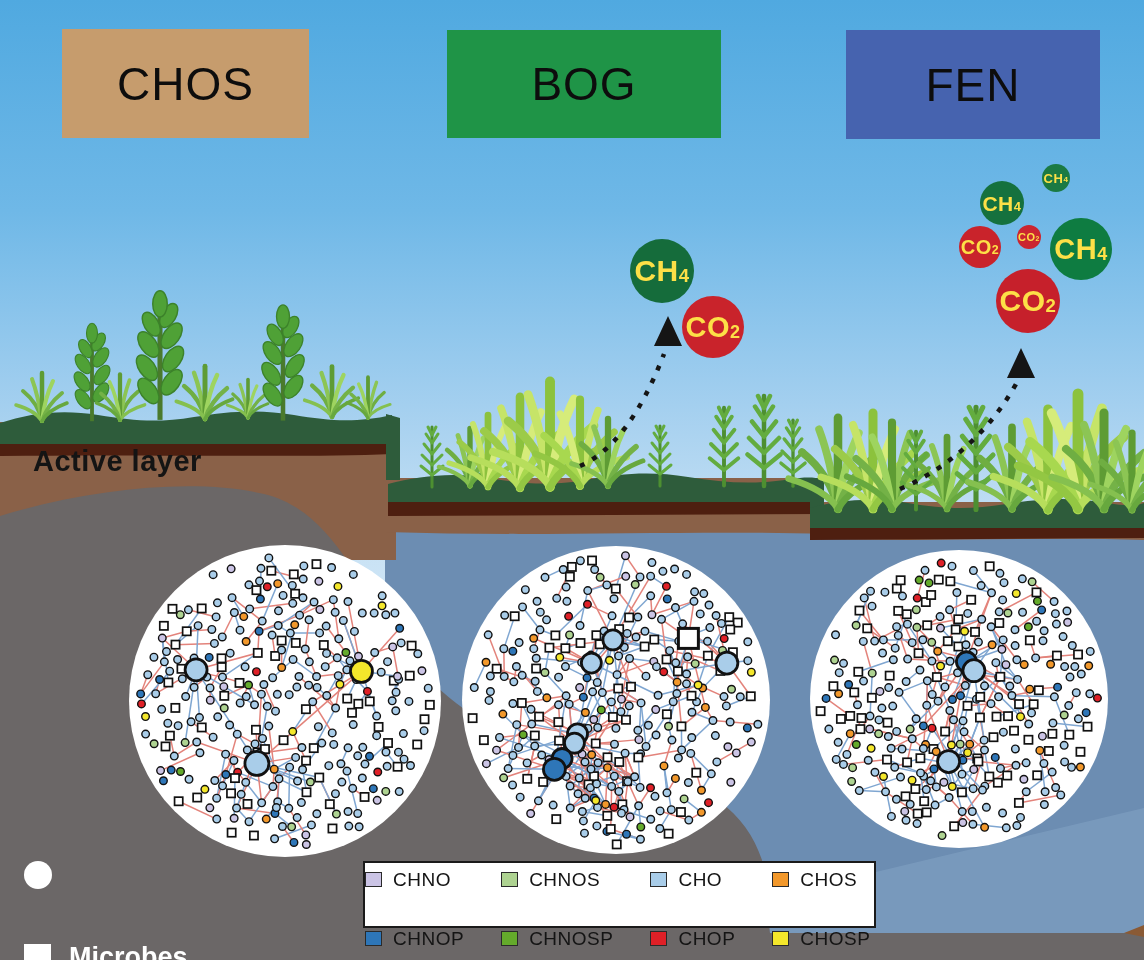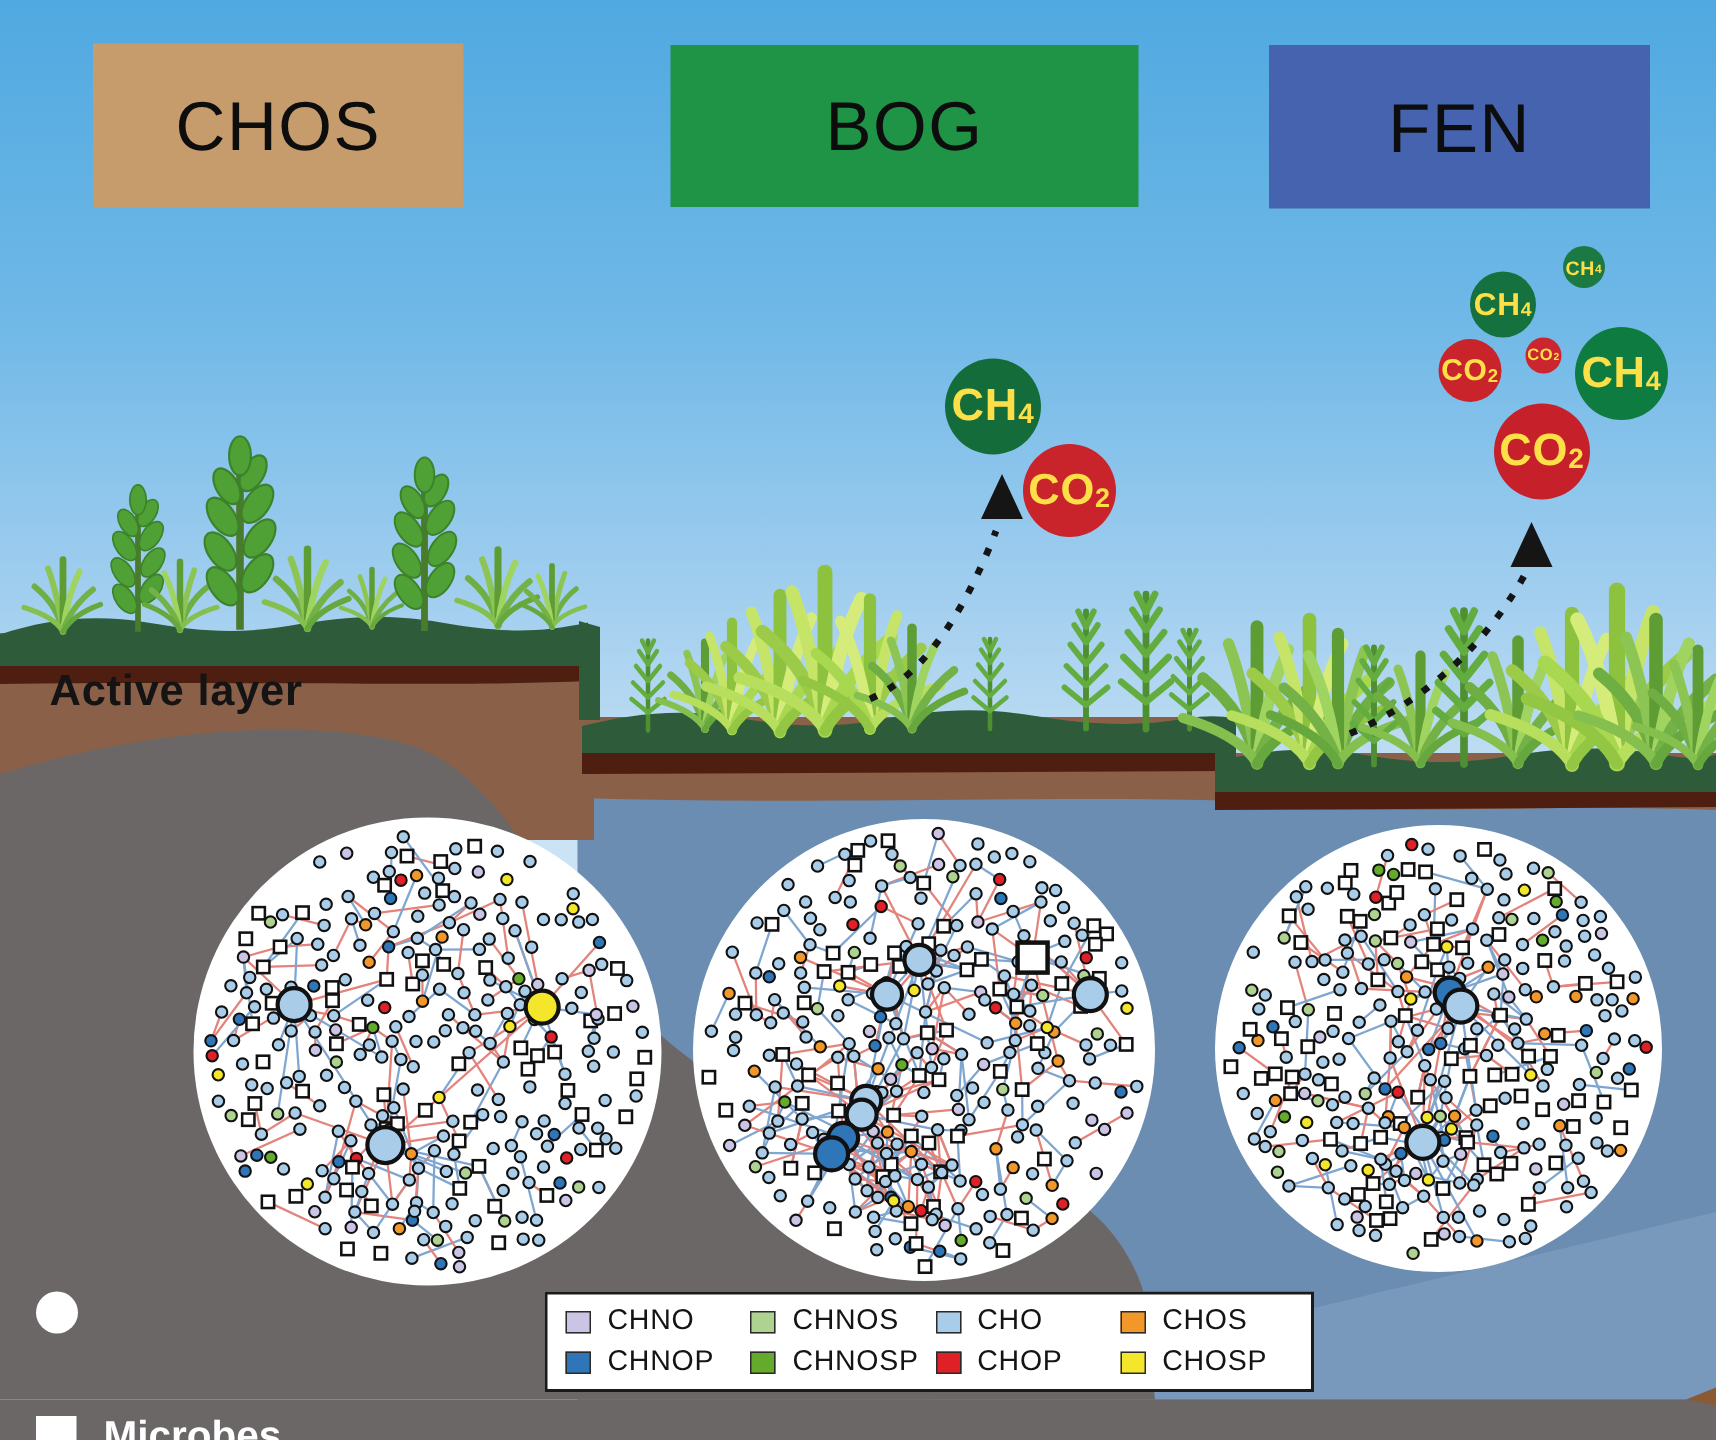--- a/index.html
+++ b/index.html
@@ -27,22 +27,22 @@
   }
   .key-circle{width:28px;height:28px;border-radius:50%;background:#ffffff;}
   .key-square{width:27px;height:27px;background:#ffffff;}
   .legend-box{
     position:absolute;left:363px;top:861px;width:513px;height:67px;
     background:#ffffff;border:2px solid #1a1a1a;box-sizing:border-box;
     display:flex;align-items:center;
   }
   .legend-grid{
     display:grid;grid-template-rows:repeat(2,1fr);grid-auto-flow:column;
-    grid-auto-columns:1fr;width:100%;height:52px;padding:0 10px 0 12px;box-sizing:border-box;
-    row-gap:2px;column-gap:6px;
+    grid-auto-columns:1fr;width:100%;height:52px;padding:0 10px 0 0;box-sizing:border-box;
+    row-gap:2px;column-gap:6px;gap:37px;
   }
   .legend-item{display:flex;align-items:center;gap:11px;}
   .legend-swatch{width:15px;height:13px;border:1.6px solid #2a2a2a;box-sizing:content-box;flex:none;}
   .legend-label{font-size:19px;color:#141414;letter-spacing:0.5px;white-space:nowrap;}
 </style>
 </head>
 <body>
 
 <div class="canvas">
 
@@ -1833,21 +1833,21 @@
           <circle cx="966.45" cy="661.75" r="10" fill="#2E76B8" stroke="#111111" stroke-width="2.8"></circle>
           <circle cx="973.9" cy="670.69" r="11" fill="#A9CDE9" stroke="#111111" stroke-width="2.8"></circle>
           <circle cx="948.57" cy="761.58" r="11" fill="#A9CDE9" stroke="#111111" stroke-width="2.8"></circle>
         </g>
       </g>
   </svg>
 
   <div class="site-box" style="left: 62px; top: 29px; width: 247px; height: 109px; background: rgb(198, 156, 109);">
     <span>CHOS</span>
   </div>
-  <div class="site-box" style="left: 447px; top: 30px; width: 312px; height: 108px; background: rgb(31, 148, 71);">
+  <div class="site-box" style="left: 447px; top: 30px; width: 274px; height: 108px; background: rgb(31, 148, 71);">
     <span>BOG</span>
   </div>
   <div class="site-box" style="left: 846px; top: 30px; width: 254px; height: 109px; background: rgb(70, 99, 175);">
     <span>FEN</span>
   </div>
 
   <div>
       <div class="bubble" style="left: 630px; top: 239px; height: 64px; width: 64px; background: rgb(21, 108, 59); font-size: 30px;">
         <span>CH</span>
         <span class="sub">4</span>

